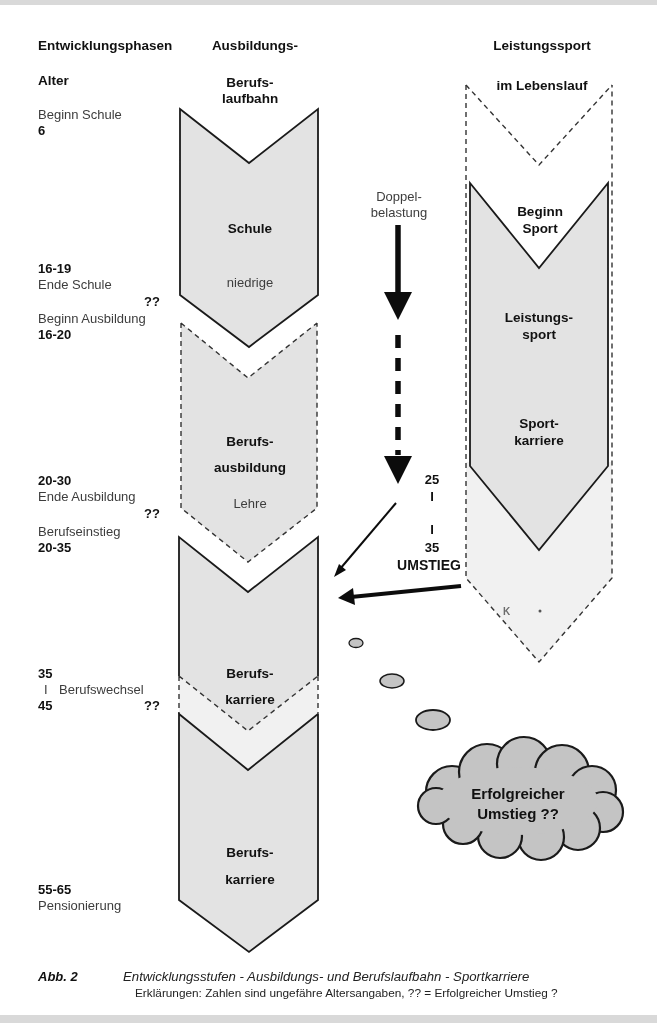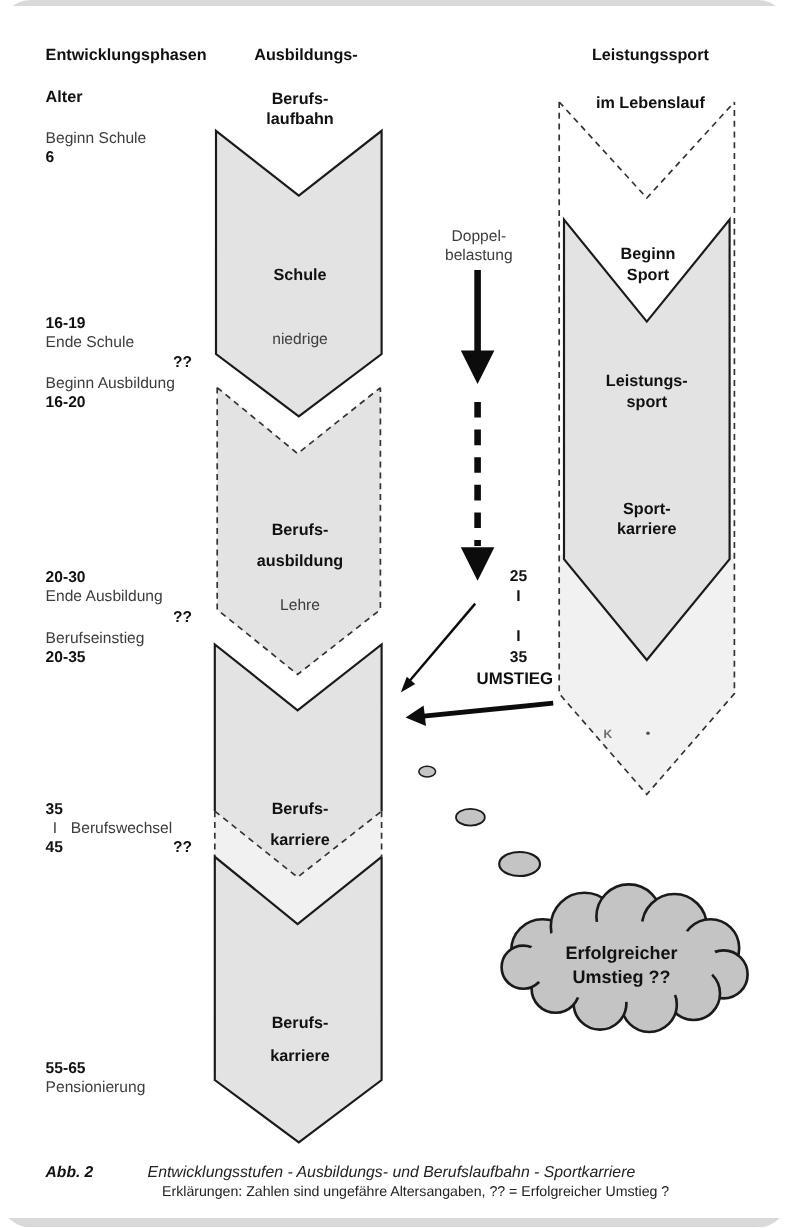--- a/index.html
+++ b/index.html
@@ -1,16 +1,16 @@
 <!DOCTYPE html>
 <html><head>
 <meta charset="utf-8">
 <style>
   html,body{margin:0;padding:0;background:#fff;}
-  .stage{position:relative;width:657px;height:1023px;background:#fff;overflow:hidden;border-radius:26px;}
+  .stage{position:relative;width:657px;height:1023px;background:#fff;overflow:hidden;}
   svg{display:block;}
   text{font-family:"Liberation Sans",sans-serif;}
   .txt{font-size:13px;fill:#3d3d3d;}
   .bold{font-size:13px;font-weight:bold;fill:#111;}
   .hdr{font-size:13.5px;font-weight:bold;fill:#111;}
   .albl{font-size:13.5px;font-weight:bold;fill:#111;}
   .note{font-size:13px;fill:#3d3d3d;}
   .mid{text-anchor:middle;}
   .end{text-anchor:end;}
   .umst{font-size:14px;font-weight:bold;fill:#111;}

